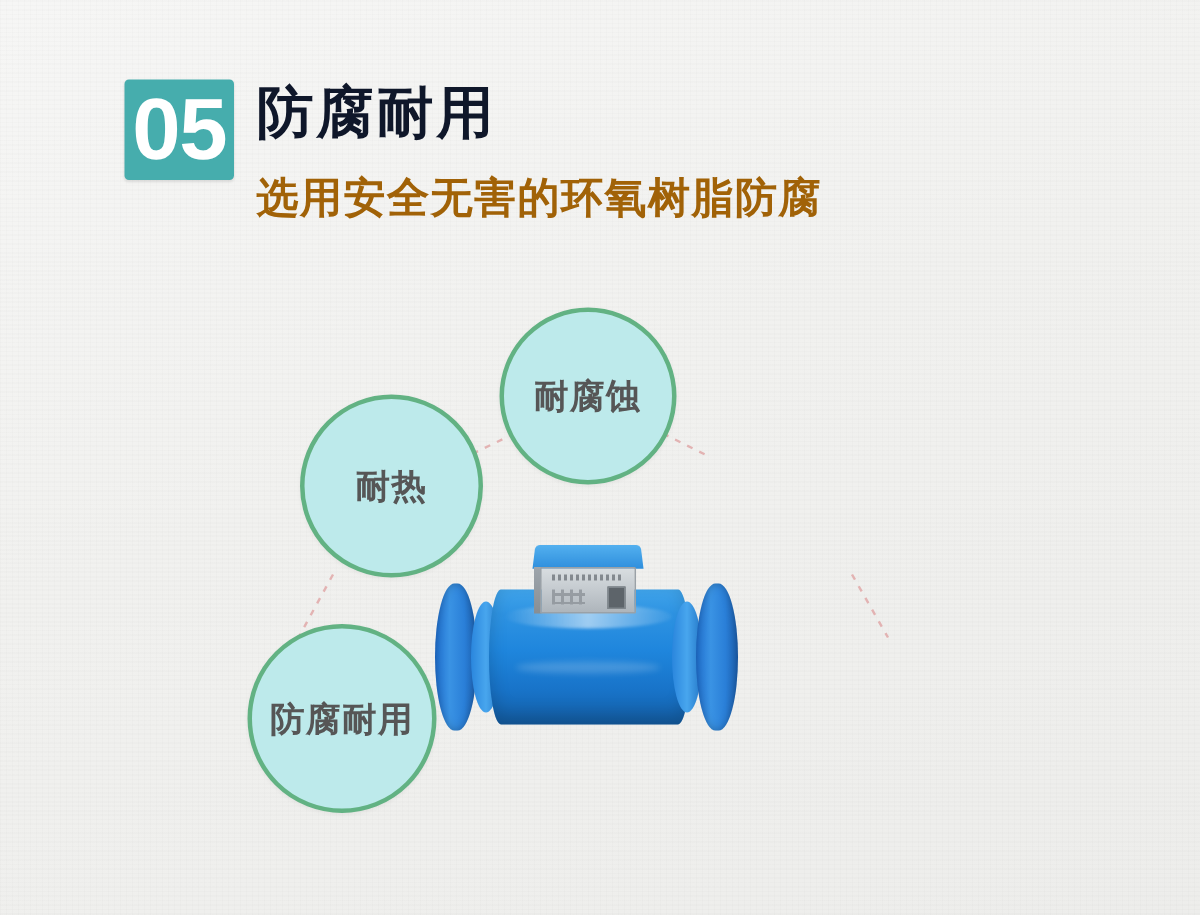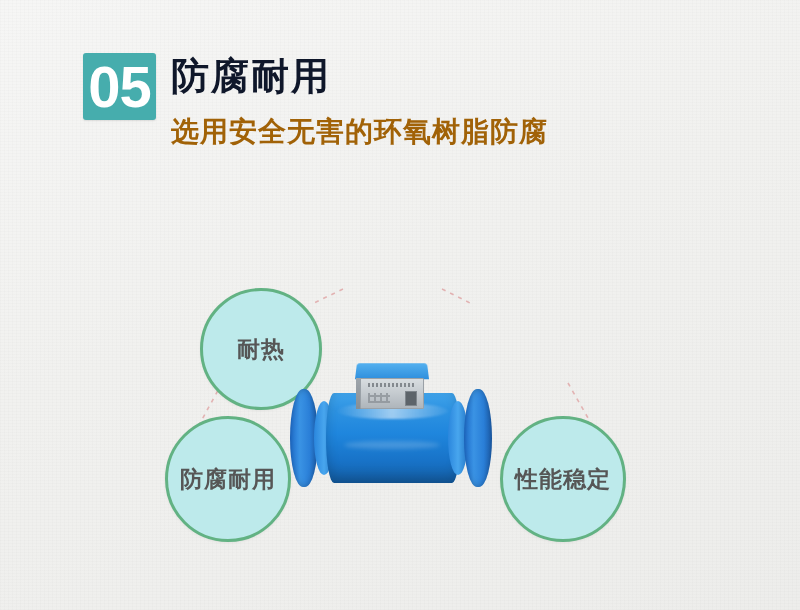--- a/index.html
+++ b/index.html
@@ -71,21 +71,21 @@
     box-shadow:0 1px 3px rgba(0,0,0,0.05);
   }
   .bubble span{
     color:#565656;
     font-size:23px;
     font-weight:bold;
     letter-spacing:1px;
     white-space:nowrap;
   }
   #b-top      {left:333px;top:20px; width:118px;height:118px;}
-  #b-left     {left:200px;top:103px; width:122px;height:122px;}
+  #b-left     {left:200px;top:78px; width:122px;height:122px;}
   #b-right    {left:467px;top:90px; width:122px;height:122px;}
   #b-botleft  {left:165px;top:231px;width:126px;height:126px;}
   #b-botright {left:500px;top:231px;width:126px;height:126px;}
 
   
   #product{position:absolute;left:278px;top:178px;width:230px;height:150px;}
 
   .flange{
     position:absolute;top:26px;width:28px;height:98px;
     border-radius:13px/49px;
@@ -175,28 +175,28 @@
       <line x1="343" y1="104" x2="312" y2="119"></line>
 
       <line x1="442" y1="104" x2="472" y2="119"></line>
 
       <line x1="222" y1="198" x2="199" y2="240"></line>
 
       <line x1="568" y1="198" x2="592" y2="240"></line>
     </g>
   </svg>
 
+  <div class="bubble" id="b-top">
+    <span>耐腐蚀</span>
+  </div>
   <div class="bubble" id="b-left">
     <span>耐热</span>
   </div>
   <div class="bubble" id="b-botleft">
     <span>防腐耐用</span>
-  </div>
-  <div class="bubble" id="b-botright">
-    <span>性能稳定</span>
   </div>
 
   <div id="product">
     <div class="flange" id="flange-l"></div>
     <div class="hub" id="hub-l"></div>
     <div id="barrel"></div>
     <div id="barrel-gloss"></div>
     <div id="barrel-gloss2"></div>
     <div class="hub" id="hub-r"></div>
     <div class="flange" id="flange-r"></div>

